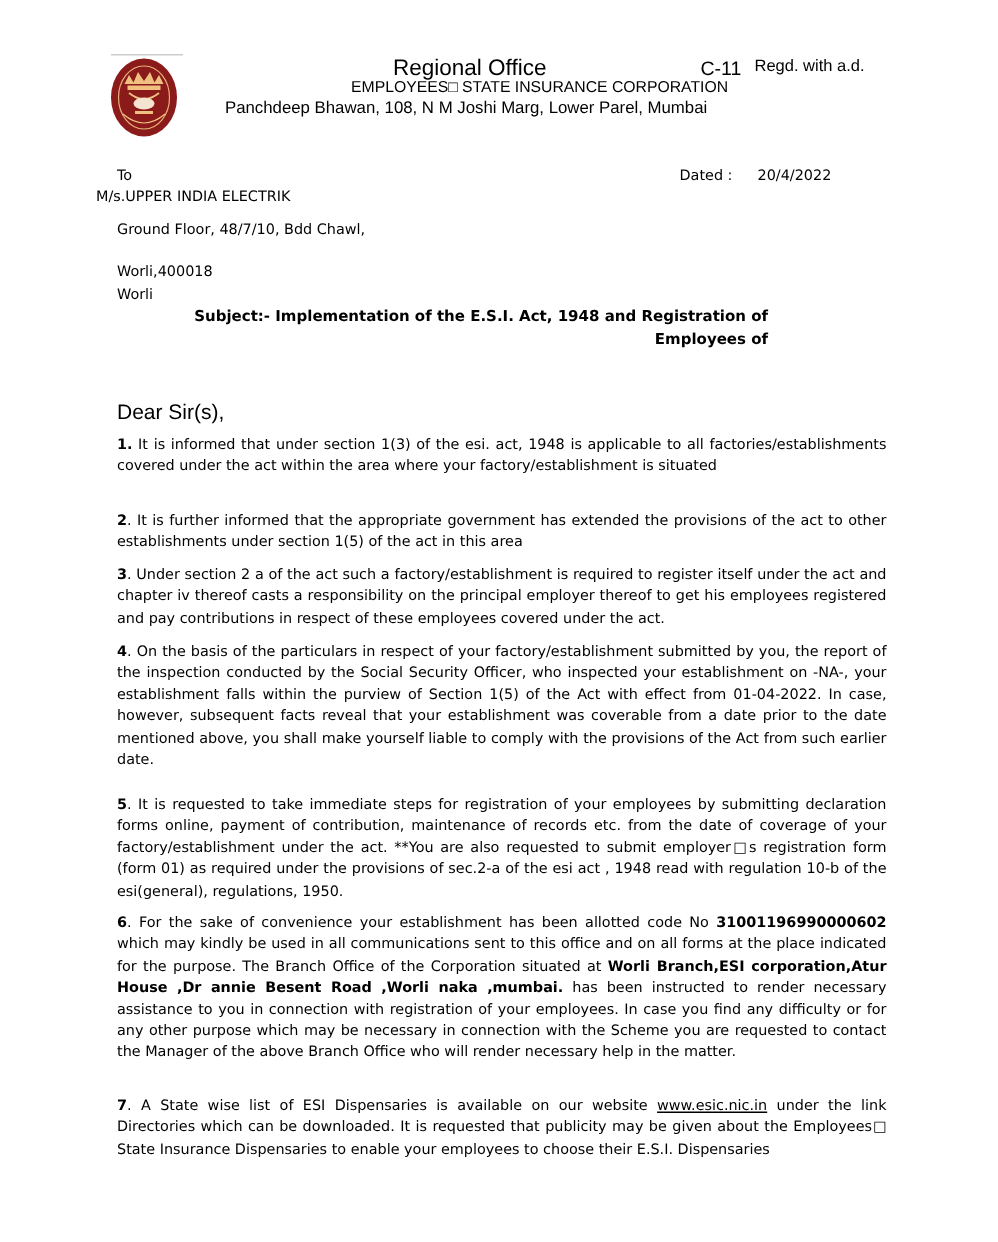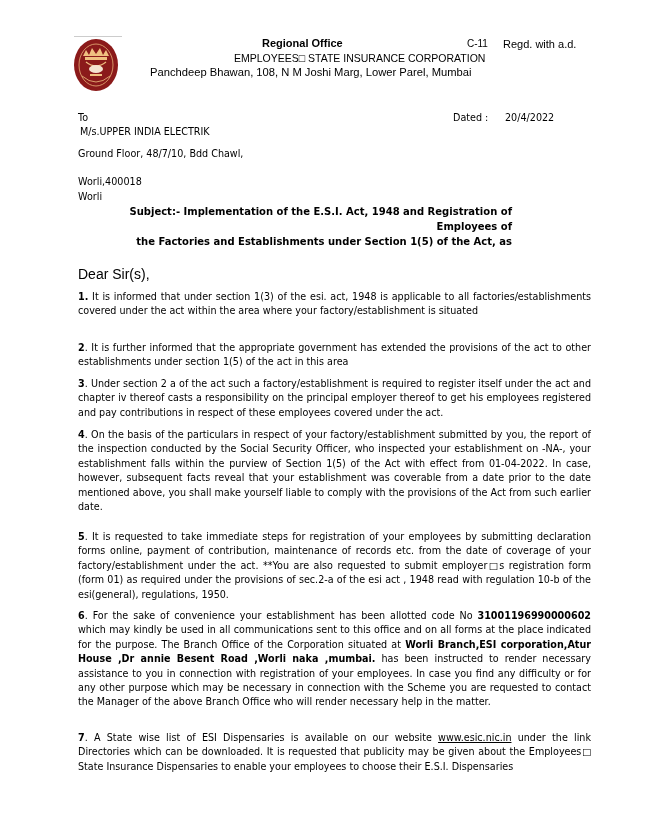--- a/index.html
+++ b/index.html
@@ -2,28 +2,28 @@
 <html><head>
 <meta charset="utf-8">
 <style>
   html, body { margin: 0; padding: 0; background: #ffffff; }
   body { width: 665px; height: 828px; position: relative; overflow: hidden; color: #000; }
   .abs { position: absolute; }
   .hdr { font-family: "Liberation Sans", sans-serif; white-space: nowrap; }
   .body-font { font-family: "DejaVu Sans", sans-serif; font-size: 9.6px; line-height: 14.4px; }
   #logo { left: 73px; top: 36px; width: 46px; height: 56px; }
   #logo-line { left: 74px; top: 36px; width: 48px; height: 1px; background: #ccc; }
-  #title { left: 262px; top: 37px; font-size: 11px; font-weight: bold; }
+  #title { left: 262px; top: 37px; font-size: 15px; font-weight: normal; }
   #corp { left: 190px; top: 52px; font-size: 10.5px; padding-left: 44px; }
   #addr { left: 150px; top: 66px; font-size: 11.2px; }
-  #form-code { left: 467px; top: 38px; font-size: 10px; }
+  #form-code { left: 467px; top: 38px; font-size: 13px; }
   #regd { left: 503px; top: 38px; font-size: 11px; }
 
   #to-label { left: 78px; top: 111px; }
-  #recipient-name { left: 80px; top: 125px; }
+  #recipient-name { left: 64px; top: 125px; }
   #addr1 { left: 78px; top: 147px; }
   #addr2 { left: 78px; top: 152px; margin-top: 38px; }
   #addr3 { left: 78px; top: 175px; }
   #dated-label { left: 453px; top: 111px; }
   #dated-value { left: 505px; top: 111px; }
 
   #subject { left: 82px; top: 204px; width: 430px; font-weight: bold; font-size: 10px; line-height: 15px; text-align: right; }
   #subject .l2 { padding-left: 44px; display: block; }
   #subject .l3 { margin-left: -4px; display: block; }
 
@@ -66,21 +66,20 @@
 <div id="to-label" class="abs body-font">To</div>
 <div id="recipient-name" class="abs body-font">M/s.UPPER INDIA ELECTRIK</div>
 <div id="addr1" class="abs body-font">Ground Floor, 48/7/10, Bdd Chawl,</div>
 <div id="addr2" class="abs body-font">Worli</div>
 <div id="addr3" class="abs body-font">Worli,400018</div>
 <div id="dated-label" class="abs body-font">Dated :</div>
 <div id="dated-value" class="abs body-font">20/4/2022</div>
 
 <div id="subject" class="abs body-font">
   <span>Subject:- Implementation of the E.S.I. Act, 1948 and Registration of Employees of</span>
-  <span class="l2">the Factories and Establishments under Section 1(5) of the Act, as</span>
 </div>
 
 <div id="salutation" class="abs">Dear Sir(s),</div>
 
 <div id="p1" class="abs para body-font">
   <span class="num">1.</span><span> It is informed that under section 1(3) of the esi. act, 1948 is applicable to all factories/establishments covered under the act within the area where your factory/establishment is situated</span>
 </div>
 <div id="p2" class="abs para body-font">
   <span class="num">2</span><span>. It is further informed that the appropriate government has extended the provisions of the act to other establishments under section 1(5) of the act in this area</span>
 </div>

